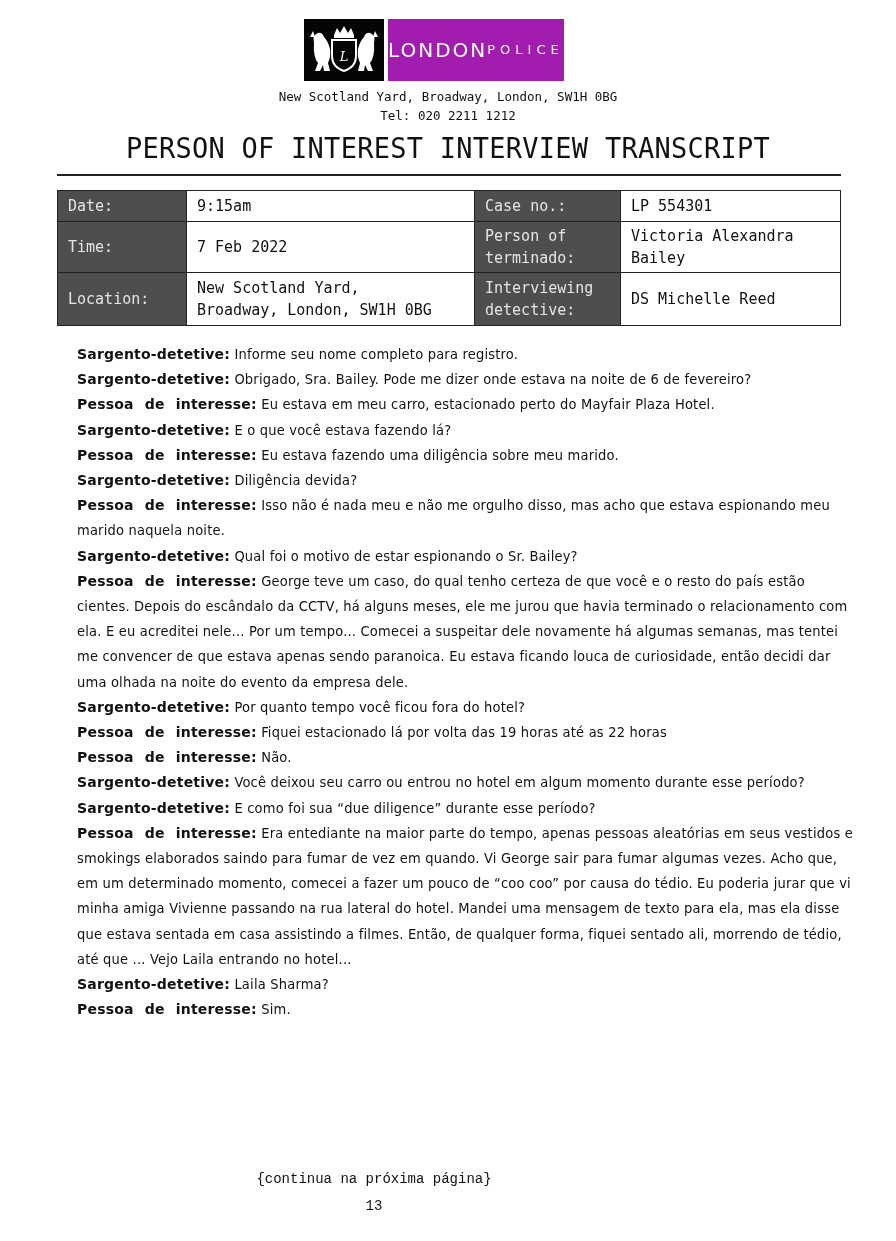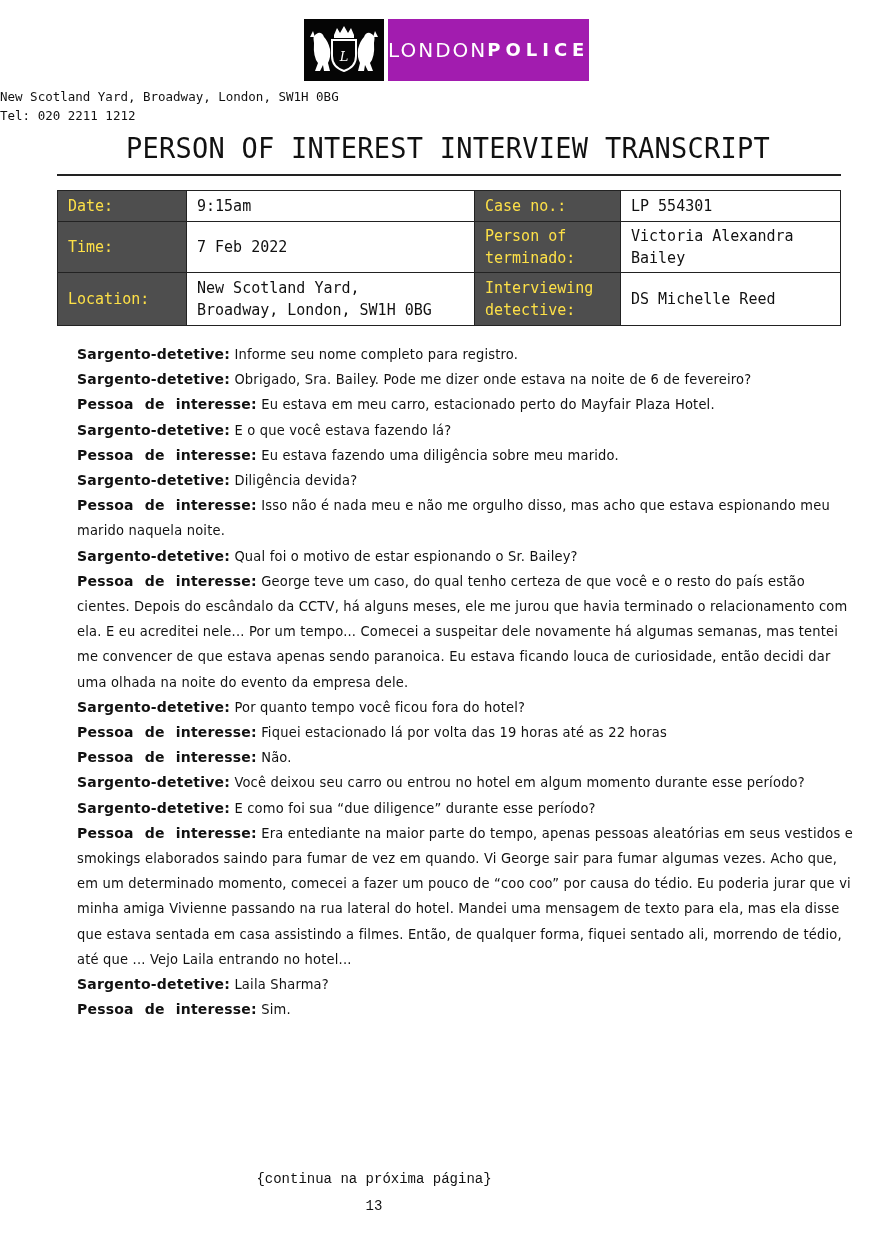--- a/index.html
+++ b/index.html
@@ -14,43 +14,43 @@
     .logo-crest {
       width: 96px; height: 62px; background: #050505; display: flex;
       align-items: center; justify-content: center;
     }
     .logo-text {
       flex: 1; background: #a21caf; display: flex; flex-direction: row;
       align-items: center; justify-content: center; color: #fff;
       font-family: "DejaVu Sans", sans-serif;
     }
     .logo-text .l1 { font-size: 20px; letter-spacing: 2px; line-height: 22px; }
-    .logo-text .l2 { font-size: 18px; letter-spacing: 5px; line-height: 18px; font-weight: bold; }
+    .logo-text .l2 { font-size: 13px; letter-spacing: 5px; line-height: 18px; font-weight: normal; }
     .addr {
-      position: absolute; left: 0; width: 896px; text-align: left;
+      position: absolute; left: 0; width: 896px; text-align: center;
       font-size: 12.5px;
     }
     .addr1 { top: 89px; }
     .addr2 { top: 108px; }
     .title {
       position: absolute; left: 0; width: 896px; top: 131px; text-align: center;
       font-size: 29px; font-weight: normal; letter-spacing: 0.3px;
       font-family: "DejaVu Sans Mono", monospace; transform: scaleX(0.93);
     }
     .rule {
       position: absolute; left: 57px; width: 784px; top: 174px; height: 2px; background: #222;
     }
     table.info {
       position: absolute; left: 57px; top: 190px; width: 784px;
       border-collapse: collapse; font-size: 15px;
     }
     table.info td {
       border: 1.5px solid #222; padding: 2px 10px; vertical-align: middle; line-height: 22px;
     }
-    table.info td.lbl { background: #4e4e4e; color: #fde047; }
+    table.info td.lbl { background: #4e4e4e; color: #e5e5e5; }
     table.info td.c1 { width: 108px; }
     table.info td.c2 { width: 267px; }
     table.info td.c3 { width: 125px; }
     .r1 td { height: 26px; }
     .r2 td { height: 46px; }
     .r3 td { height: 48px; }
     .transcript {
       position: absolute; left: 57px; top: 342px; width: 784px;
       font-family: "Liberation Sans Narrow", "DejaVu Sans Condensed", "DejaVu Sans", sans-serif;
       font-size: 14.5px; line-height: 25.2px; color: #111; margin-left: 20px;

